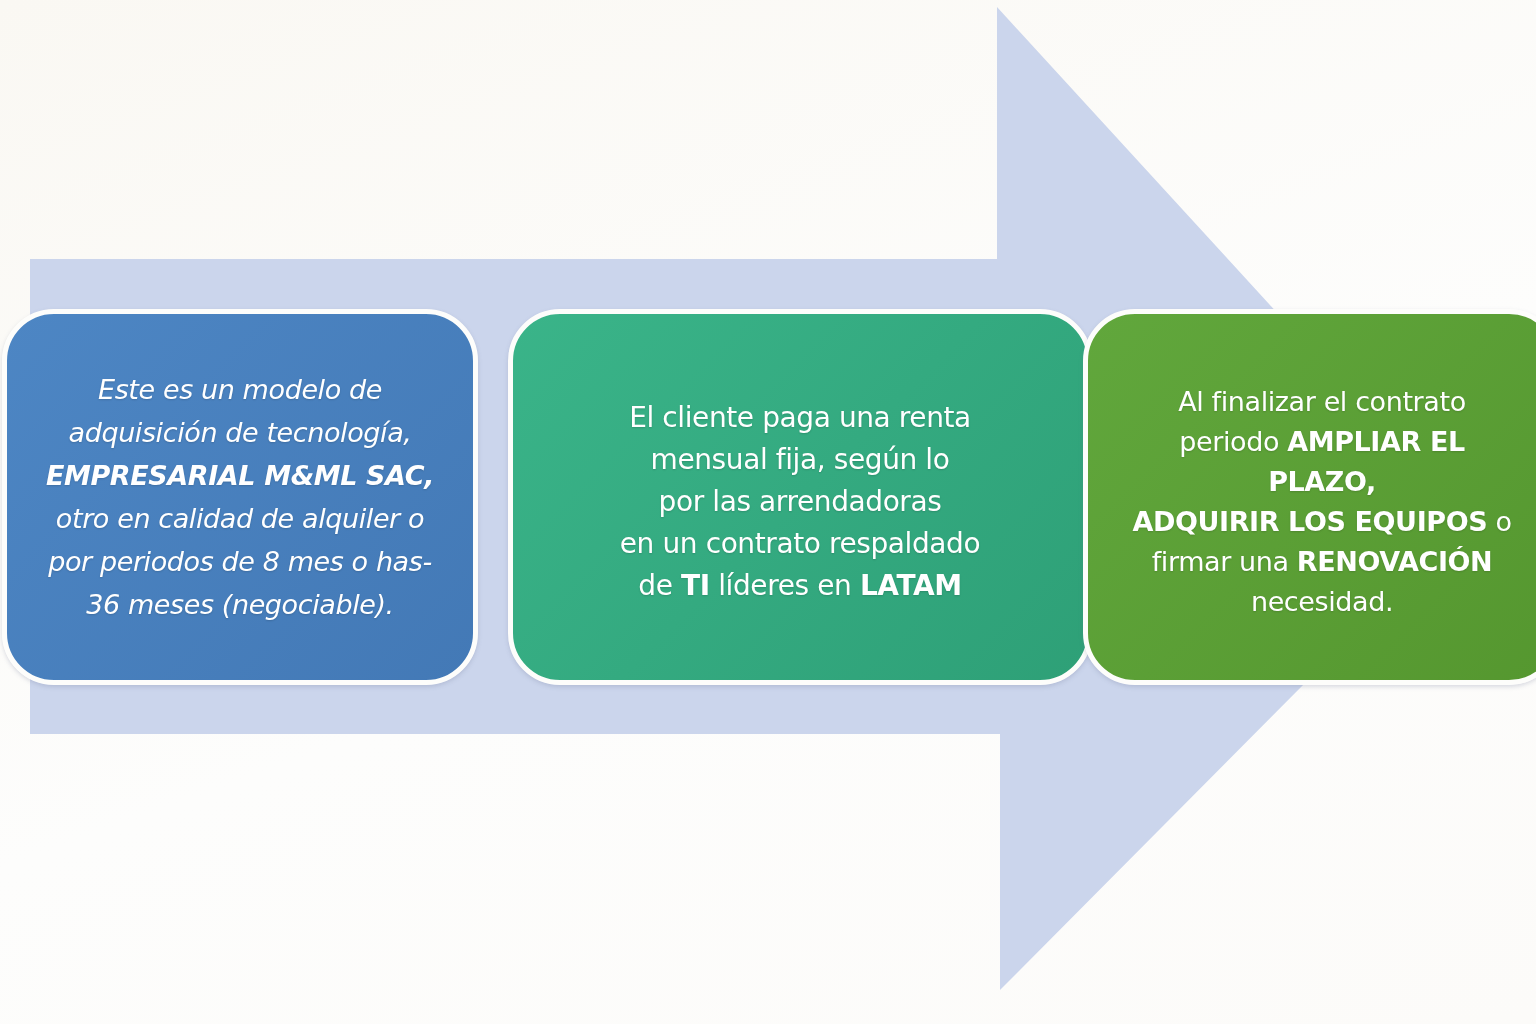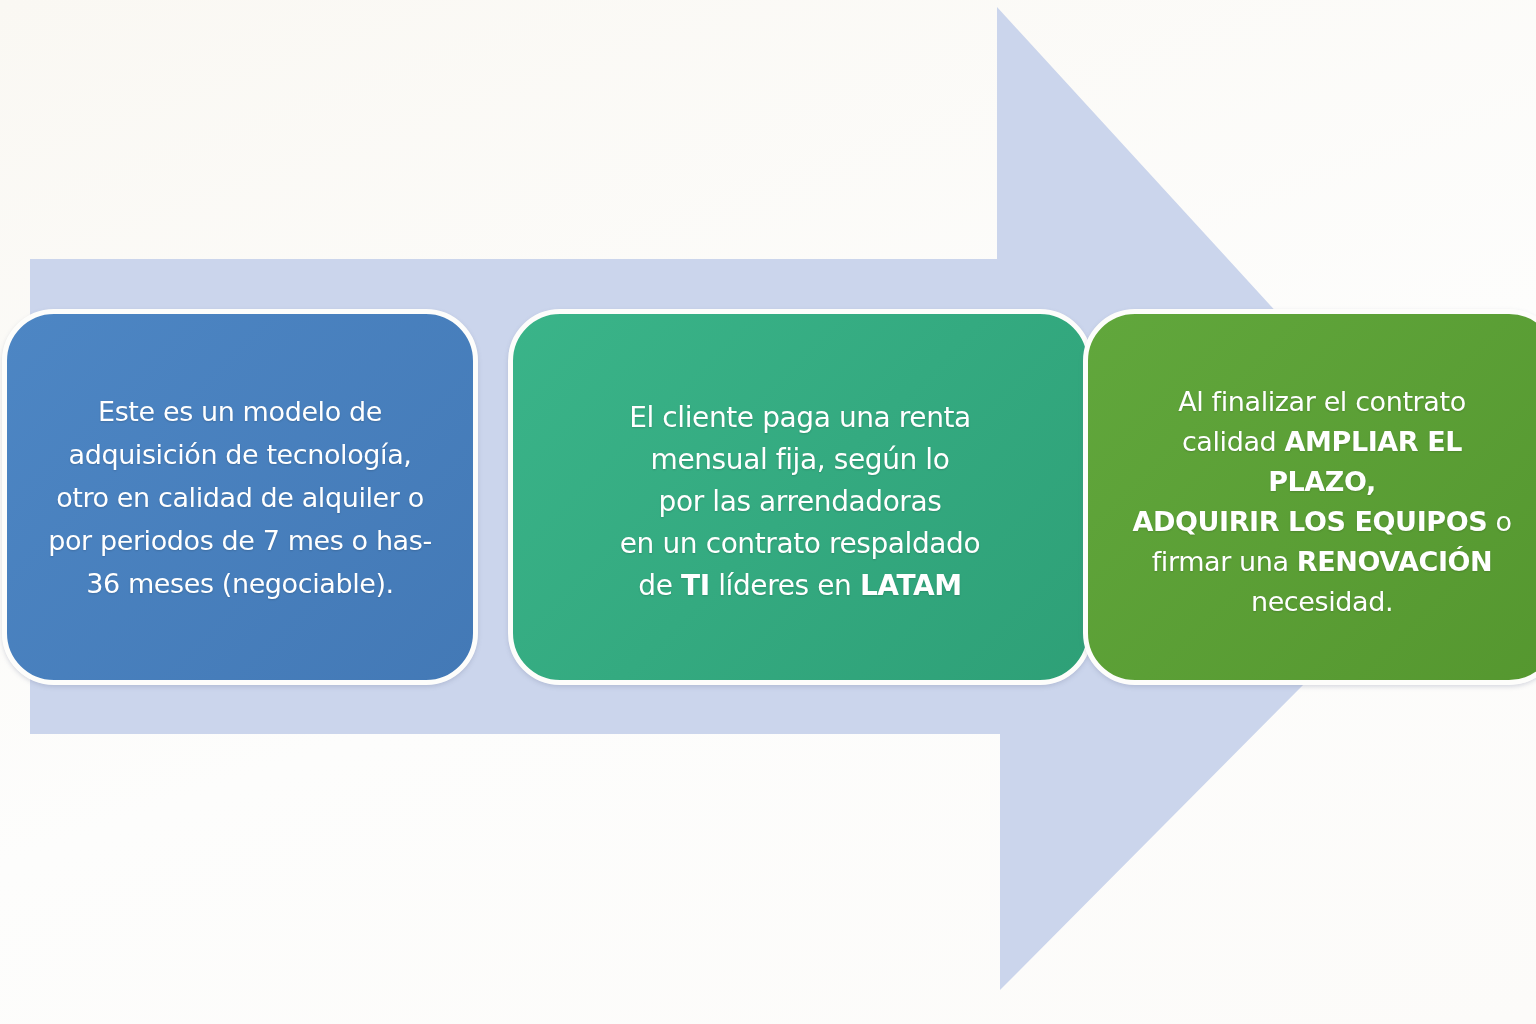--- a/index.html
+++ b/index.html
@@ -25,60 +25,61 @@
   }
   .box1{left:2px;width:476px;background:linear-gradient(135deg,var(--c-box1,#4d86c4),var(--c-box1_dark,#4379b6));}
   .box2{left:508px;width:584px;background:linear-gradient(135deg,var(--c-box2,#3ab489),var(--c-box2_dark,#2ea077));}
   .box3{left:1083px;width:478px;background:linear-gradient(135deg,var(--c-box3,#61a73c),var(--c-box3_dark,#55972f));justify-content:flex-end;}
   .box-text{
     width:100%;
     padding:0 12px;
     letter-spacing:-0.4px;
     text-shadow:0 1px 2px rgba(0,0,0,0.15);
   }
-  .box1 .box-text{font-size:27px;line-height:43px;}
+  .box1 .box-text{font-size:27px;line-height:43px;font-style:italic;}
   .box2 .box-text{font-size:28px;line-height:42px;padding-top:10px;}
   .box3 .box-text{font-size:27px;line-height:40px;padding-top:10px;}
   .line{white-space:nowrap;}
   .seg{font-weight:400;}
   .seg.b{font-weight:700;}
 </style>
 </head>
 <body>
 
 <div class="canvas">
 
   <svg class="arrow" viewBox="0 0 1536 1024" xmlns="http://www.w3.org/2000/svg" aria-hidden="true">
     <polygon points="30,259 997,259 997,7 1467,520 1000,990 1000,734 30,734"></polygon>
   </svg>
 
   <div class="box box1">
     <div class="box-text">
         <div class="line"><span class="seg">Este es un modelo de</span></div>
         <div class="line"><span class="seg">adquisición de tecnología,</span></div>
+        <div class="line"><span class="seg b">EMPRESARIAL M&amp;ML SAC,</span></div>
         <div class="line"><span class="seg">otro en calidad de alquiler o</span></div>
-        <div class="line"><span class="seg">por periodos de 7 mes o has-</span></div>
+        <div class="line"><span class="seg">por periodos de 8 mes o has-</span></div>
         <div class="line"><span class="seg">36 meses (negociable).</span></div>
       </div>
   </div>
 
   <div class="box box2">
     <div class="box-text">
         <div class="line"><span class="seg">El cliente paga una renta</span></div>
         <div class="line"><span class="seg">mensual fija, según lo</span></div>
         <div class="line"><span class="seg">por las arrendadoras</span></div>
         <div class="line"><span class="seg">en un contrato respaldado</span></div>
         <div class="line"><span class="seg">de </span><span class="seg b">TI</span><span class="seg"> líderes en </span><span class="seg b">LATAM</span></div>
       </div>
   </div>
 
   <div class="box box3">
     <div class="box-text">
         <div class="line"><span class="seg">Al finalizar el contrato</span></div>
-        <div class="line"><span class="seg">calidad </span><span class="seg b">AMPLIAR EL</span></div>
+        <div class="line"><span class="seg">periodo </span><span class="seg b">AMPLIAR EL</span></div>
         <div class="line"><span class="seg b">PLAZO,</span></div>
         <div class="line"><span class="seg b">ADQUIRIR LOS EQUIPOS</span><span class="seg"> o</span></div>
         <div class="line"><span class="seg">firmar una </span><span class="seg b">RENOVACIÓN</span></div>
         <div class="line"><span class="seg">necesidad.</span></div>
       </div>
   </div>
 
 </div>
 
 </body></html>

